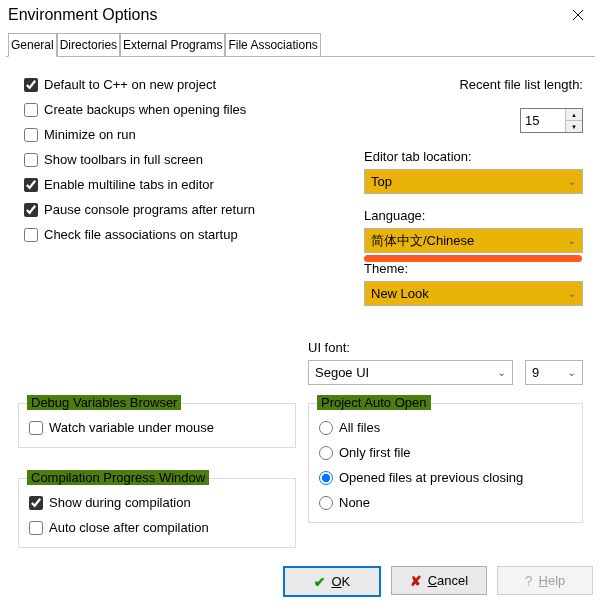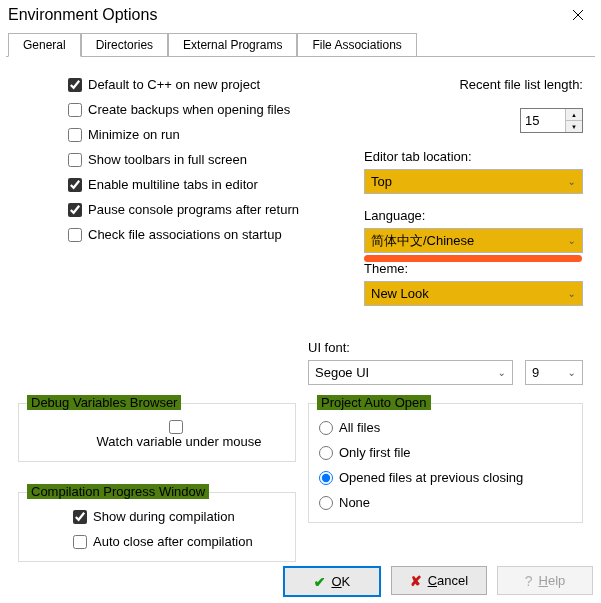--- a/index.html
+++ b/index.html
@@ -39,21 +39,21 @@
   }
   .tabs {
     display: flex;
     align-items: flex-end;
     height: 26px;
     border-bottom: 1px solid #b5b5b5;
     margin: 0 6px;
     padding-left: 2px;
   }
   .tab {
-    padding: 4px 14px;
+    padding: 4px 2px;
     border: 1px solid #b5b5b5;
     border-bottom: none;
     margin-right: 0;
     background: #ffffff;
     position: relative;
     top: 1px;
     font-size: 12px;
   }
   .tab.inactive {
     background: #ffffff;
@@ -75,21 +75,20 @@
   }
   .col-right {
     flex: 1;
     padding-left: 10px;
   }
   .chk {
     display: flex;
     align-items: center;
     margin-bottom: 10px;
     font-size: 13px;
-    margin-left: 44px;
   }
   .chk input {
     margin: 0 6px 0 0;
     width: 14px;
     height: 14px;
     accent-color: #323232;
   }
   .label {
     font-size: 13px;
     margin-bottom: 5px;
@@ -356,21 +355,21 @@
             <span class="chev">⌄</span>
           </div>
         </div>
       </div>
     </div>
 
     <div class="row" style="align-items:flex-start;">
       <div style="width:290px; padding-right:12px; box-sizing:border-box;">
         <div class="groupbox" style="margin-top:18px;">
           <span class="gb-title">Debug Variables Browser</span>
-          <label class="chk" style="margin-bottom:2px;flex-direction:column;">
+          <label class="chk" style="margin-bottom:2px;">
             <input type="checkbox" style="">
             <span>Watch variable under mouse</span>
           </label>
         </div>
 
         <div class="groupbox" style="margin-top:30px;">
           <span class="gb-title">Compilation Progress Window</span>
           <label class="chk">
             <input type="checkbox" checked="" style="">
             <span>Show during compilation</span>

